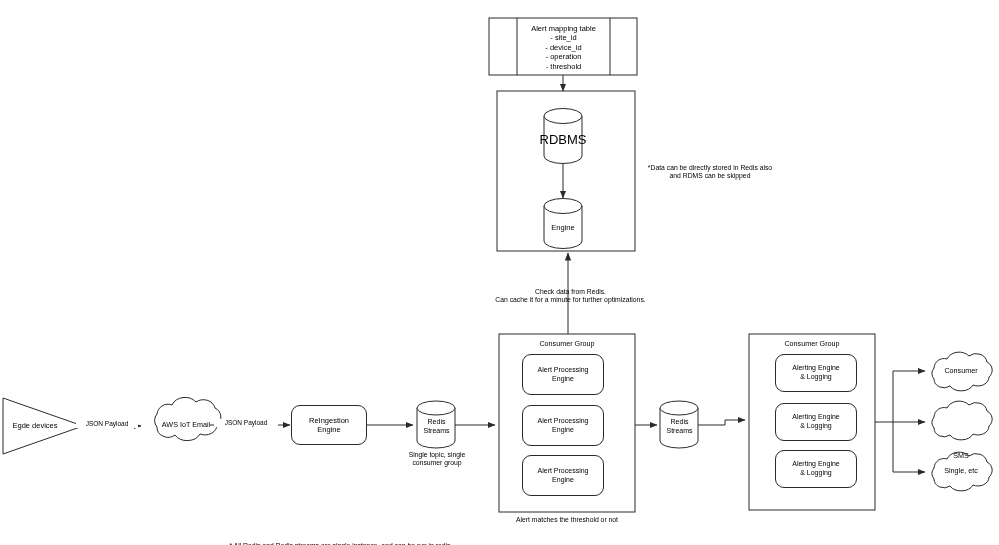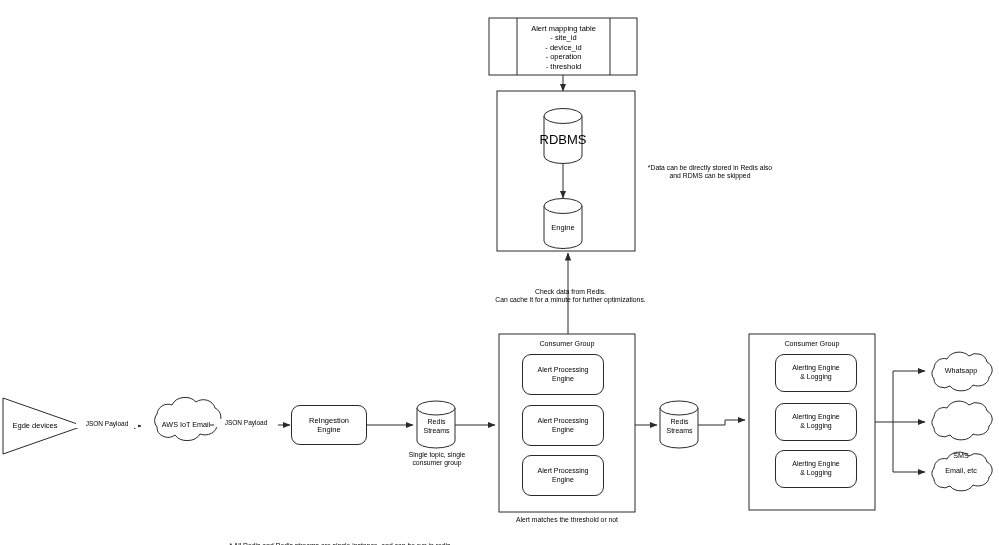--- a/index.html
+++ b/index.html
@@ -188,20 +188,20 @@
   <div class="node rounded" style="left:775px;top:338px;width:82px;height:38px;font-size:7px;
        white-space:pre;line-height:1.25;">Alerting Engine
 &amp; Logging</div>
   <div class="node rounded" style="left:775px;top:387px;width:82px;height:38px;font-size:7px;
        white-space:pre;line-height:1.25;">Alerting Engine
 &amp; Logging</div>
   <div class="node rounded" style="left:775px;top:434px;width:82px;height:38px;font-size:7px;
        white-space:pre;line-height:1.25;">Alerting Engine
 &amp; Logging</div>
 
-  <div class="lbl" style="left:926px;top:351px;width:70px;font-size:7.2px;">Whatsapp</div>
+  <div class="lbl" style="left:926px;top:351px;width:70px;font-size:7.2px;">Consumer</div>
   <div class="lbl" style="left:926px;top:400px;width:70px;font-size:7.2px;margin-top:36px;">SMS</div>
-  <div class="lbl" style="left:926px;top:451px;width:70px;font-size:7.2px;">Email, etc</div>
+  <div class="lbl" style="left:926px;top:451px;width:70px;font-size:7.2px;">Single, etc</div>
 
   <div class="lbl" style="left:190px;top:526px;width:300px;font-size:6.8px;">* All Redis and Redis streams are single instance, and can be run in redis
 sentinel mode for HA and Clustering</div>
 
 </div>
 
 </body></html>

